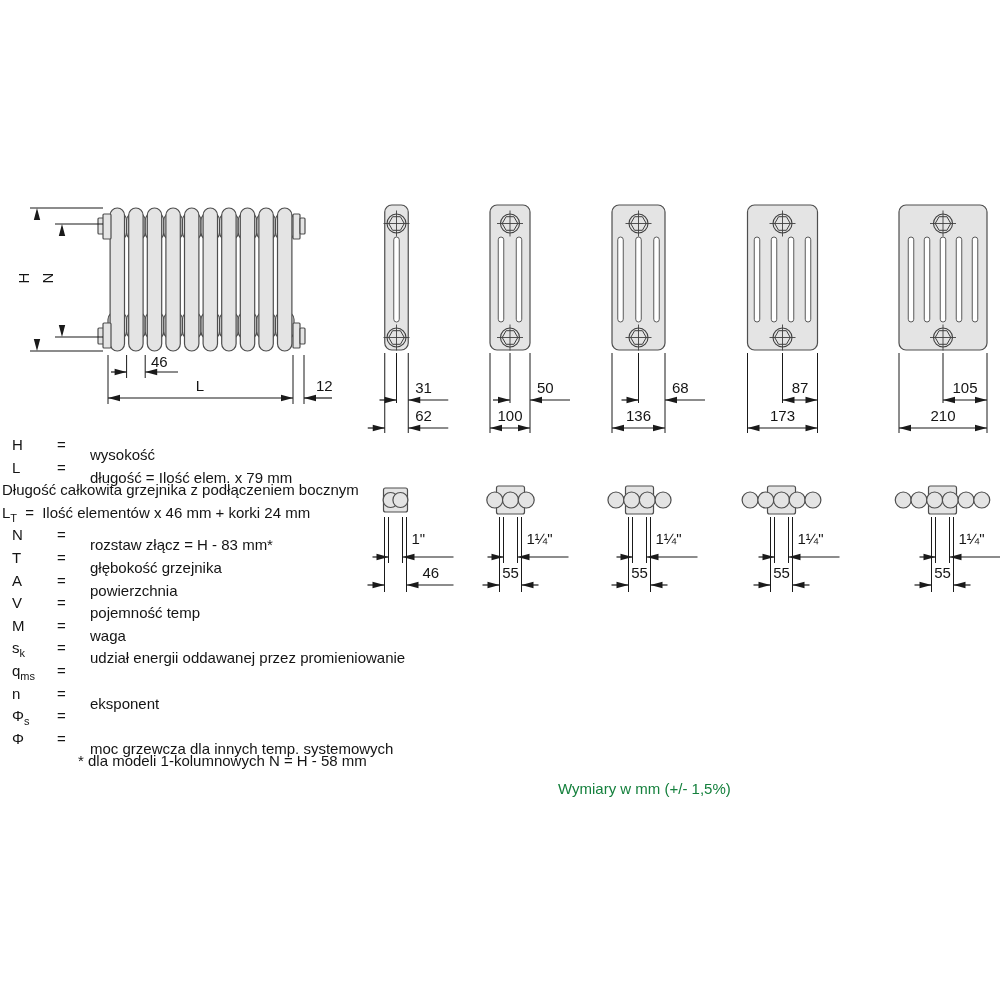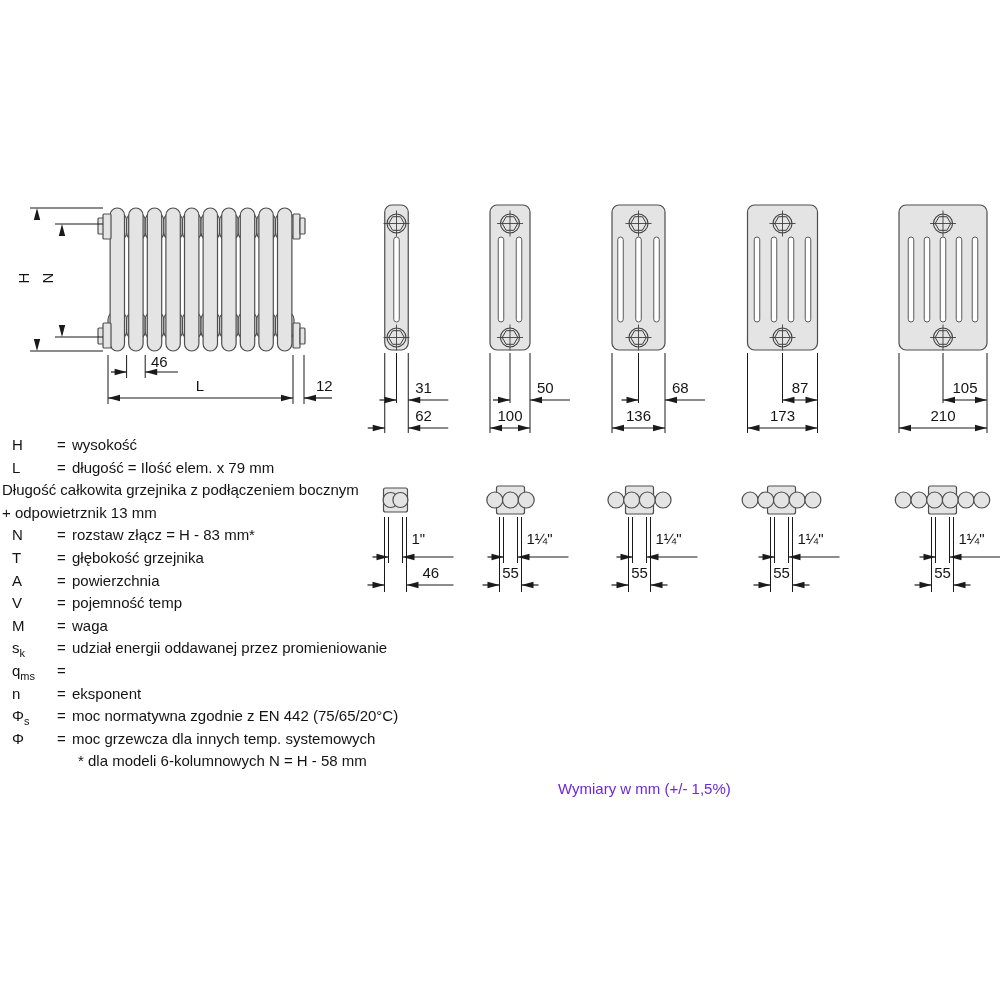--- a/index.html
+++ b/index.html
@@ -4,26 +4,26 @@
 <style>
   html,body{margin:0;padding:0;background:#fff;}
   .canvas{position:relative;width:1000px;height:1000px;background:#fff;
           font-family:"Liberation Sans",sans-serif;color:#1a1a1a;overflow:hidden;}
   #drawing{position:absolute;left:0;top:0;}
   .dimtext{font:15px "Liberation Sans",sans-serif;fill:#141414;}
   .legend{position:absolute;left:2px;top:434px;width:600px;font-size:15px;color:#141414;}
   .lrow{position:relative;height:22.6px;line-height:22.6px;white-space:nowrap;}
   .lrow .lsym{position:absolute;left:10px;}
   .lrow .leq{position:absolute;left:55px;}
-  .lrow .ldesc{position:absolute;left:70px;}
+  .lrow .ldesc{position:absolute;left:88px;margin-top:10px;}
   .lrow.inline .lsym,.lrow.inline .leq,.lrow.inline .ldesc{position:static;}
   .lrow.inline .leq{margin:0 4px;}
   .lrow.indent{padding-left:76px;}
   sub{font-size:11px;line-height:0;}
-  .footer{position:absolute;left:558px;top:778px;font-size:15px;line-height:22.6px;color:#6d28d9;}
+  .footer{position:absolute;left:558px;top:778px;font-size:15px;line-height:22.6px;color:#15803d;}
 </style>
 </head>
 <body>
 
 <div class="canvas">
 
   <svg id="drawing" width="1000" height="1000" viewBox="0 0 1000 1000">
       <g>
         <rect x="108" y="213" width="18.6" height="27" rx="7.5" fill="#e4e4e4" stroke="#4e4e4e" stroke-width="1.2"></rect>
         <rect x="108" y="312" width="18.6" height="27" rx="7.5" fill="#e4e4e4" stroke="#4e4e4e" stroke-width="1.2"></rect>
@@ -335,21 +335,23 @@
     </div>
     <div class="lrow">
       <span class="lsym"><span>L</span><sub></sub></span>
       <span class="leq">=</span>
       <span class="ldesc">długość = Ilość elem. x 79 mm</span>
     </div>
     <div class="lrow inline">
       <span class="ldesc">Długość całkowita grzejnika z podłączeniem bocznym</span>
     </div>
     <div class="lrow inline">
-      <span class="ldesc">+ odpowietrznik 13 mm</span>
+      <span class="lsym"><span>L</span><sub>T</sub></span>
+      <span class="leq">=</span>
+      <span class="ldesc">Ilość elementów x 46 mm + korki 24 mm</span>
     </div>
     <div class="lrow">
       <span class="lsym"><span>N</span><sub></sub></span>
       <span class="leq">=</span>
       <span class="ldesc">rozstaw złącz = H - 83 mm*</span>
     </div>
     <div class="lrow">
       <span class="lsym"><span>T</span><sub></sub></span>
       <span class="leq">=</span>
       <span class="ldesc">głębokość grzejnika</span>
@@ -379,26 +381,25 @@
       <span class="leq">=</span>
     </div>
     <div class="lrow">
       <span class="lsym"><span>n</span><sub></sub></span>
       <span class="leq">=</span>
       <span class="ldesc">eksponent</span>
     </div>
     <div class="lrow">
       <span class="lsym"><span>Φ</span><sub>s</sub></span>
       <span class="leq">=</span>
-      <span class="ldesc">moc normatywna zgodnie z EN 442 (75/65/20°C)</span>
     </div>
     <div class="lrow">
       <span class="lsym"><span>Φ</span><sub></sub></span>
       <span class="leq">=</span>
       <span class="ldesc">moc grzewcza dla innych temp. systemowych</span>
     </div>
     <div class="lrow inline indent">
-      <span class="ldesc">* dla modeli 6-kolumnowych N = H - 58 mm</span>
+      <span class="ldesc">* dla modeli 1-kolumnowych N = H - 58 mm</span>
     </div>
   </div>
 
   <div class="footer">Wymiary w mm (+/- 1,5%)</div>
 </div>
 
 </body></html>

